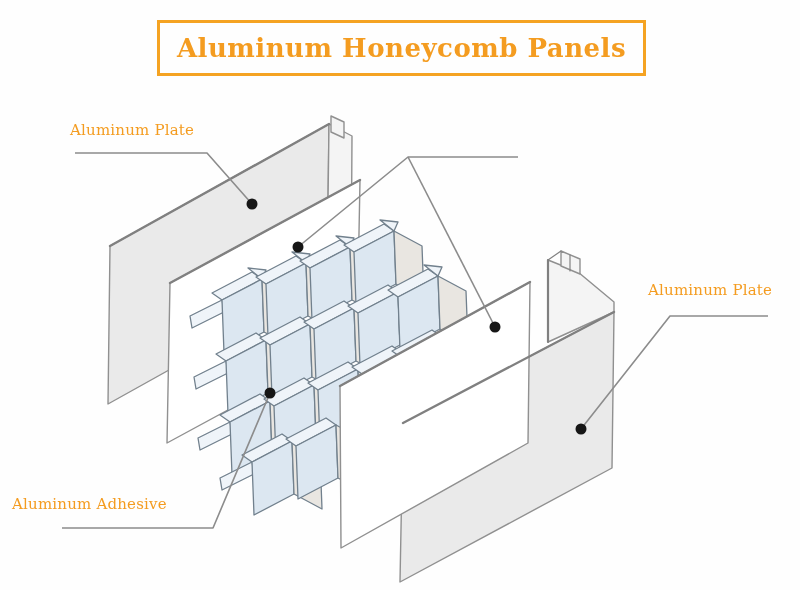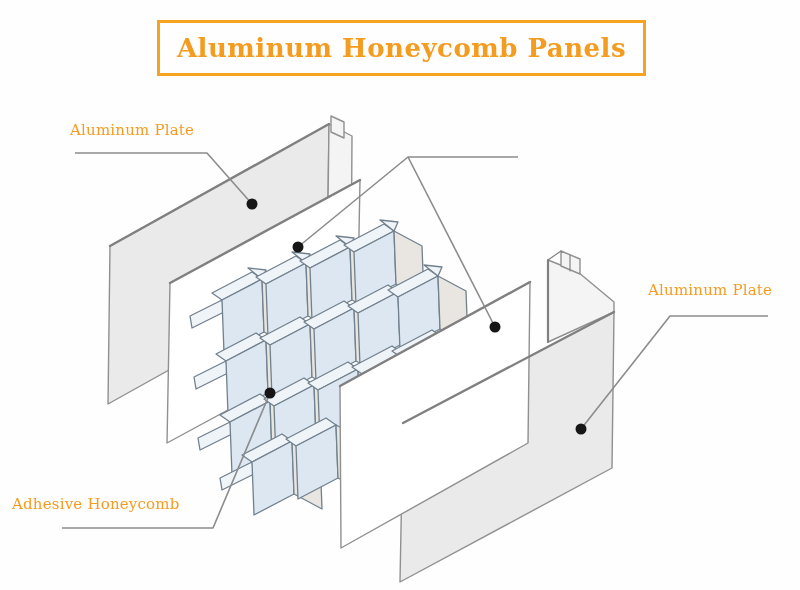--- a/index.html
+++ b/index.html
@@ -110,14 +110,14 @@
       <polyline points="768,316 670,316 581,429" fill="none" stroke="#8c8c8c" stroke-width="1.6" stroke-linejoin="round"></polyline>
       <circle cx="581" cy="429" r="5.5" fill="#161616"></circle>
       <polyline points="62,528 213,528 270,393" fill="none" stroke="#8c8c8c" stroke-width="1.6" stroke-linejoin="round"></polyline>
       <circle cx="270" cy="393" r="5.5" fill="#161616"></circle>
     </svg>
 
   <div class="title-box">Aluminum Honeycomb Panels</div>
 
   <div class="diagram-label lbl-plate-left">Aluminum Plate</div>
   <div class="diagram-label lbl-plate-right">Aluminum Plate</div>
-  <div class="diagram-label lbl-honeycomb">Adhesive Honeycomb</div>
+  <div class="diagram-label lbl-honeycomb">Aluminum Adhesive</div>
 </div>
 
 </body></html>

